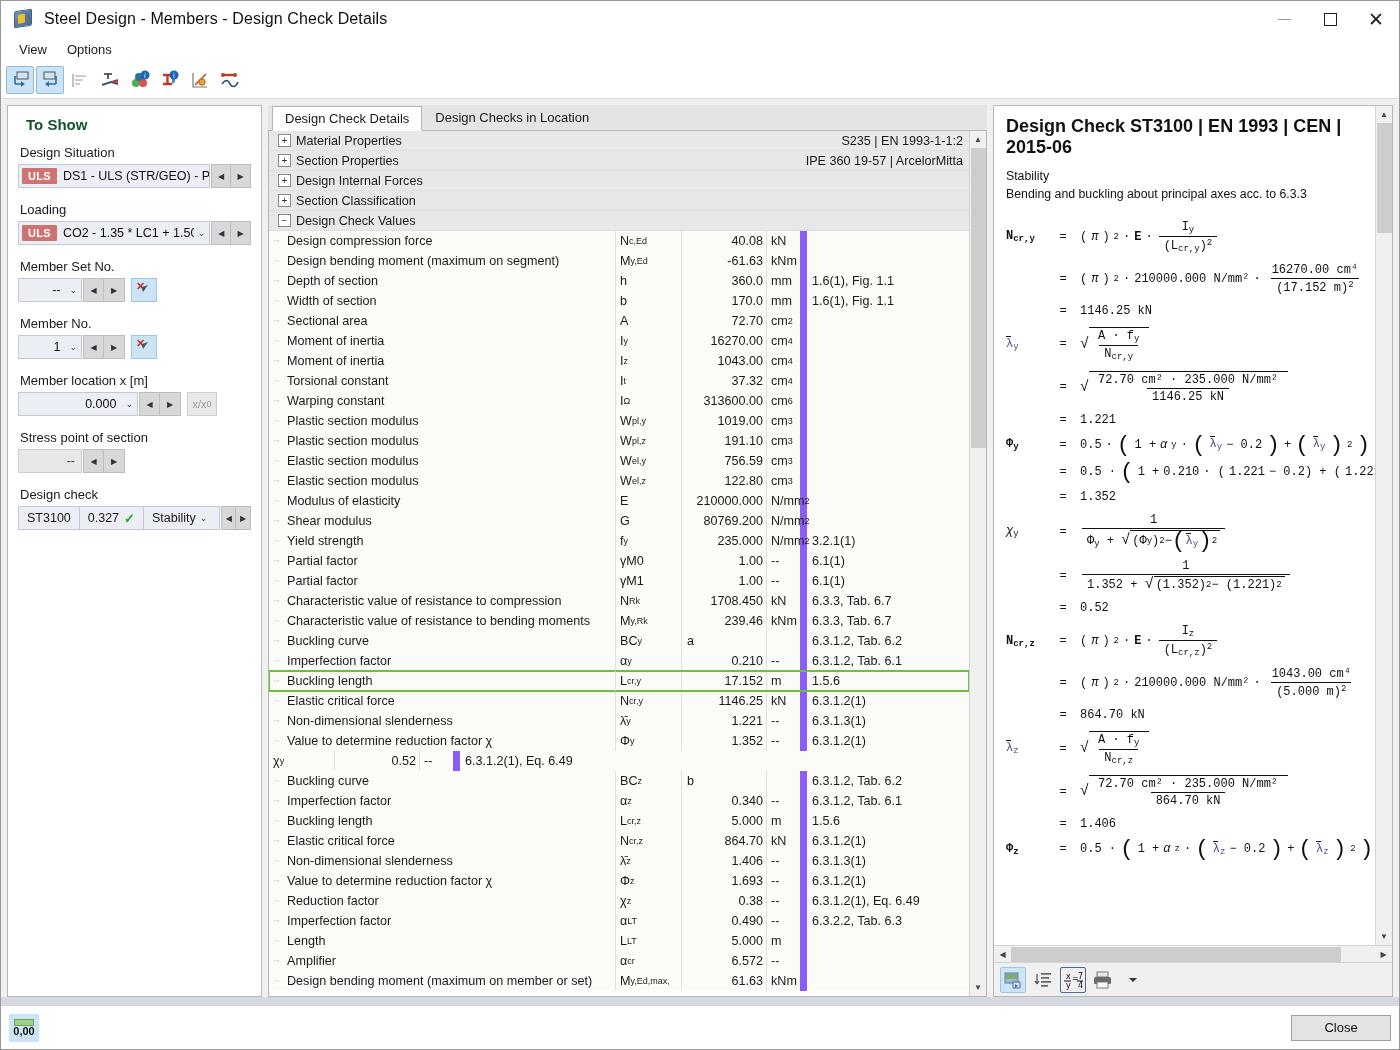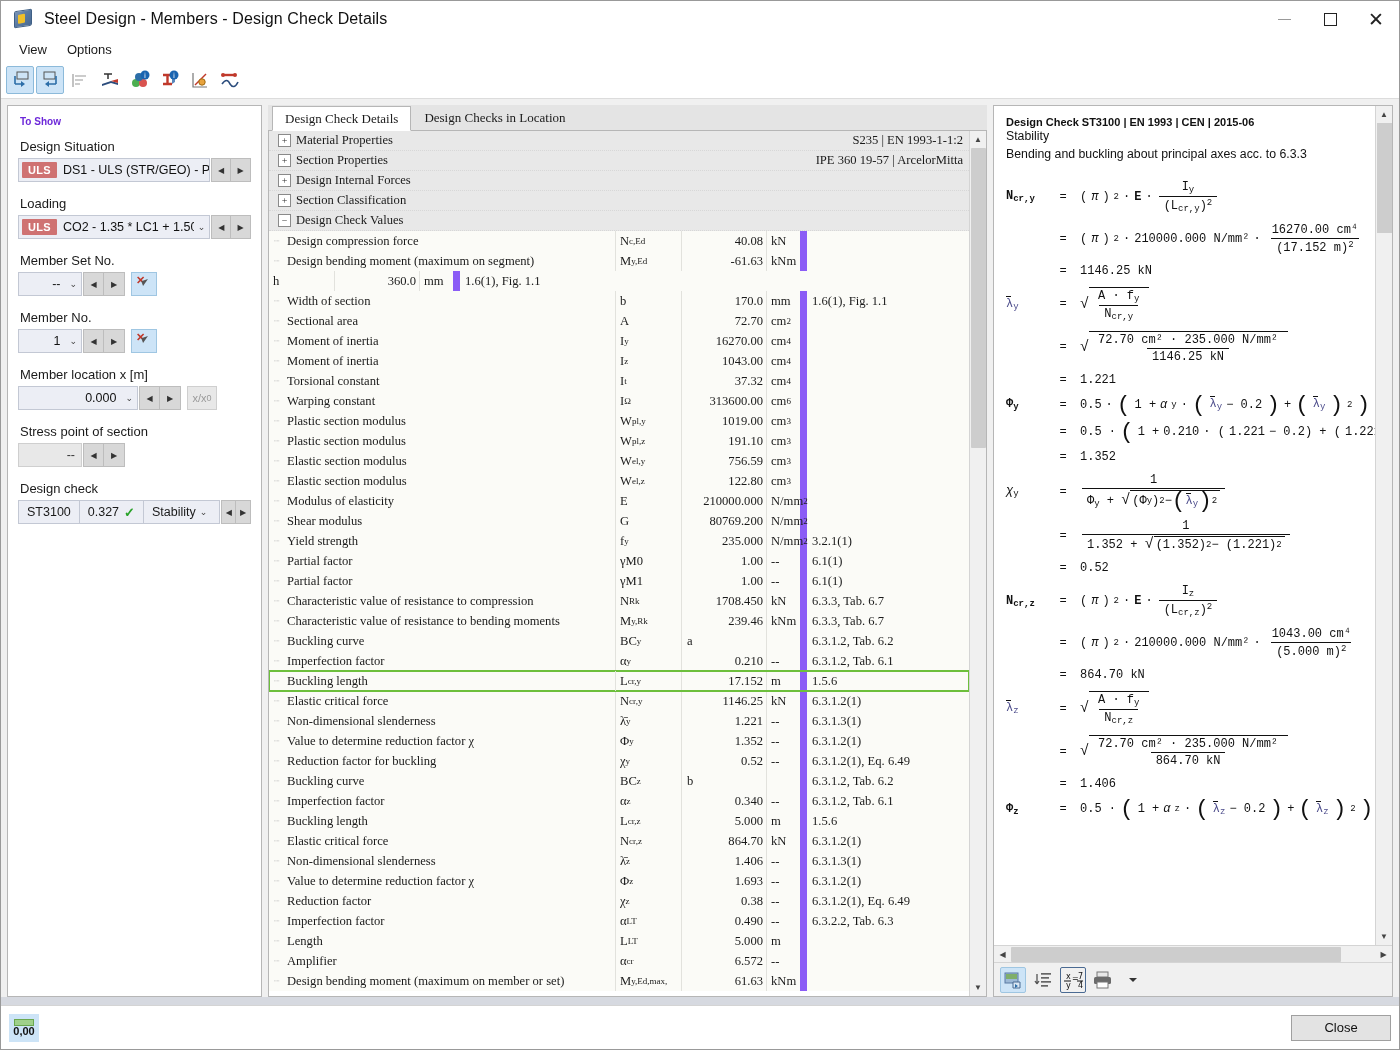--- a/index.html
+++ b/index.html
@@ -36,21 +36,21 @@
   
   .toolbar { height:38px; display:flex; align-items:center; padding-left:5px; gap:2px; background:#fff; border-bottom:1px solid #dcdcdc; flex:0 0 auto; }
   .tb-btn { width:28px; height:28px; display:flex; align-items:center; justify-content:center; border:1px solid transparent; border-radius:2px; position:relative; }
   .tb-btn.active { background:#cde4f7; border-color:#8cbada; }
 
   
   .body-area { flex:1 1 auto; display:flex; padding:6px 6px 0 6px; gap:6px; background:#f0f0f0; min-height:0; }
 
   
   .left-panel { width:255px; background:#fff; border:1px solid #b6b6b6; padding:8px 10px; flex:0 0 auto; }
-  .panel-title { font-size:10px; font-weight:bold; color:#6d28d9; margin:2px 0 12px 2px; }
+  .panel-title { font-size:15px; font-weight:bold; color:#14532d; margin:2px 0 12px 8px; }
   .field-label { font-size:13px; color:#1a1a1a; margin:0 0 4px 2px; }
   .field-group { margin-bottom:14px; }
   .combo-row { display:flex; align-items:stretch; height:24px; }
   .combo { flex:1 1 auto; background:#eceef5; border:1px solid #c3c8d4; display:flex; align-items:center; overflow:hidden; min-width:0; }
   .badge-uls { background:#cf7272; color:#fff; font-size:11px; font-weight:bold; padding:2px 6px; margin:2px 6px 2px 3px; border-radius:1px; letter-spacing:0.3px; }
   .combo-text { font-size:12.5px; color:#111; white-space:nowrap; overflow:hidden; text-overflow:clip; flex:1 1 auto; }
   .combo-text.right { text-align:right; padding-right:5px; }
   .caret { font-size:9px; color:#444; padding:0 4px; flex:0 0 auto; }
   .spin { width:21px; background:#d8d8d8; border:1px solid #bdbdbd; border-left:none; display:flex; align-items:center; justify-content:center; font-size:8px; color:#333; }
   .spin.lt { border-left:1px solid #bdbdbd; margin-left:1px; }
@@ -58,21 +58,21 @@
   .xbtn .x { color:#c0392b; font-size:11px; font-weight:bold; position:absolute; left:4px; top:1px; }
   .xbtn .cur { position:absolute; left:10px; top:7px; width:0; height:0; border-left:7px solid #555; border-bottom:5px solid transparent; transform:rotate(-20deg); }
   .xx0 { width:30px; margin-left:6px; background:#e8e8e8; border:1px solid #cfcfcf; display:flex; align-items:center; justify-content:center; font-size:11px; color:#9a9a9a; }
   .combo-plain { flex:1 1 auto; background:#e8e8e8; border:1px solid #cfcfcf; display:flex; align-items:center; justify-content:flex-end; padding-right:6px; font-size:12.5px; color:#333; }
   .dc-combo { display:flex; height:24px; align-items:stretch; }
   .dc-cell { background:#eceef5; border:1px solid #c3c8d4; border-right:none; display:flex; align-items:center; padding:0 8px; font-size:12.5px; }
   .dc-cell.last { border-right:1px solid #c3c8d4; }
   .check { color:#2aa32a; font-size:13px; margin-left:5px; font-weight:bold; }
 
   
-  .mid-panel { flex:1 1 auto; min-width:0; display:flex; flex-direction:column; background:#a21caf;font-family:Liberation Serif, serif; }
+  .mid-panel { flex:1 1 auto; min-width:0; display:flex; flex-direction:column; background:#a21caf; }
   .tabstrip { height:26px; display:flex; align-items:flex-end; background:#e4e4e4; border-bottom:1px solid #b6b6b6; padding-left:4px; }
   .tab { height:25px; padding:4px 12px 0 12px; font-size:13px; background:#e4e4e4; border:1px solid transparent; border-bottom:none; }
   .tab.active { background:#fff; border:1px solid #b6b6b6; border-bottom:1px solid #fff; margin-bottom:-1px; }
   .tree-wrap { flex:1 1 auto; background:#fff; border:1px solid #b6b6b6; border-top:none; display:flex; min-height:0; overflow:hidden; }
   .tree { flex:1 1 auto; min-width:0; overflow:hidden; position:relative; }
 
   .grow { display:flex; align-items:center; height:20px; font-size:12.6px; border-bottom:1px dotted #d7d7d7; background:#e8e8e8; }
   .grow .exp { width:13px; height:13px; border:1px solid #8a8a8a; background:#fff; margin:0 5px 0 9px; display:flex; align-items:center; justify-content:center; font-size:10px; line-height:9px; color:#333; flex:0 0 auto; }
   .grow .gname { flex:1 1 auto; }
   .grow .gval { margin-right:6px; white-space:nowrap; overflow:hidden; }
@@ -92,21 +92,21 @@
   
   .vsb { width:17px; flex:0 0 auto; background:#f0f0f0; border-left:1px solid #d4d4d4; display:flex; flex-direction:column; align-items:center; }
   .vsb .arw { width:17px; height:17px; display:flex; align-items:center; justify-content:center; font-size:8px; color:#444; background:#f0f0f0; }
   .vsb .track { flex:1 1 auto; width:17px; background:#f0f0f0; position:relative; }
   .vsb .thumb { position:absolute; left:1px; width:15px; background:#cdcdcd; border-radius:1px; }
 
   
   .right-panel { width:400px; flex:0 0 auto; background:#fff; border:1px solid #b6b6b6; display:flex; flex-direction:column; min-height:0; }
   .rp-content { flex:1 1 auto; display:flex; min-height:0; }
   .rp-scroll { flex:1 1 auto; padding:10px 12px 0 12px; min-width:0; overflow:hidden; position:relative; }
-  .rp-title { font-size:11px; font-weight:bold; color:#111; }
+  .rp-title { font-size:18px; font-weight:bold; color:#111; margin-bottom:10px; }
   .rp-sub { font-size:12.3px; color:#111; line-height:1.45; margin-bottom:16px; }
   .rp-vsb { width:17px; flex:0 0 auto; background:#f0f0f0; border-left:1px solid #d4d4d4; display:flex; flex-direction:column; align-items:center; }
   .rp-hsb { height:17px; flex:0 0 auto; background:#f0f0f0; border-top:1px solid #d4d4d4; display:flex; align-items:center; }
   .rp-hsb .arw { width:17px; height:17px; display:flex; align-items:center; justify-content:center; font-size:8px; color:#444; }
   .rp-hsb .track { flex:1 1 auto; height:17px; position:relative; }
   .rp-hsb .thumb { position:absolute; top:1px; height:15px; background:#cdcdcd; border-radius:1px; }
   .rp-toolbar { height:34px; flex:0 0 auto; background:#f0f0f0; border-top:1px solid #d4d4d4; display:flex; align-items:center; padding-left:6px; gap:4px; }
   .rp-tb-btn { width:26px; height:26px; border:1px solid transparent; border-radius:2px; display:flex; align-items:center; justify-content:center; position:relative; }
   .rp-tb-btn.sel { background:#cde4f7; border-color:#9fc6e2; }
   .rp-tb-btn.box { border:1px solid #4a6a92; }
@@ -385,20 +385,21 @@
                 <span>M</span>
                 <sub>y,Ed</sub>
               </div>
               <div class="c-val">-61.63</div>
               <div class="c-unit">
                 <span>kNm</span>
               </div>
               <div class="c-ref"></div>
             </div>
             <div class="dtrow">
+              <div class="c-name">Depth of section</div>
               <div class="c-sym">
                 <span>h</span>
               </div>
               <div class="c-val">360.0</div>
               <div class="c-unit">
                 <span>mm</span>
               </div>
               <div class="c-ref">1.6(1), Fig. 1.1</div>
             </div>
             <div class="dtrow">
@@ -677,21 +678,20 @@
                 <span>Φ</span>
                 <sub>y</sub>
               </div>
               <div class="c-val">1.352</div>
               <div class="c-unit">
                 <span>--</span>
               </div>
               <div class="c-ref">6.3.1.2(1)</div>
             </div>
             <div class="dtrow">
-              <div class="c-name">Reduction factor for buckling</div>
               <div class="c-sym">
                 <span>χ</span>
                 <sub>y</sub>
               </div>
               <div class="c-val">0.52</div>
               <div class="c-unit">
                 <span>--</span>
               </div>
               <div class="c-ref">6.3.1.2(1), Eq. 6.49</div>
             </div>

